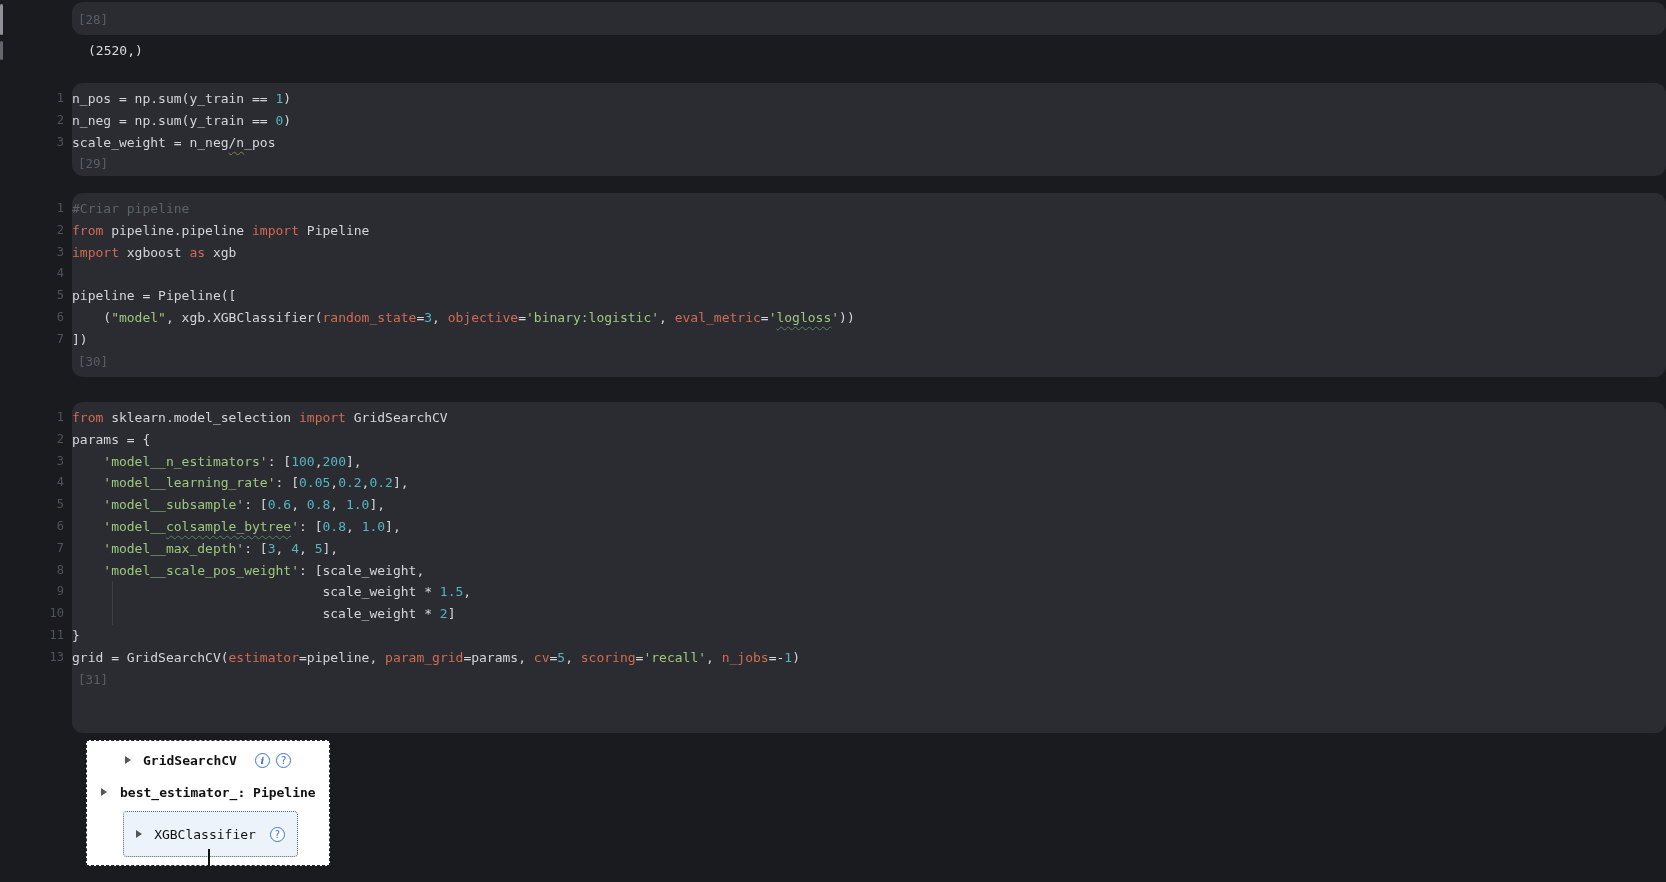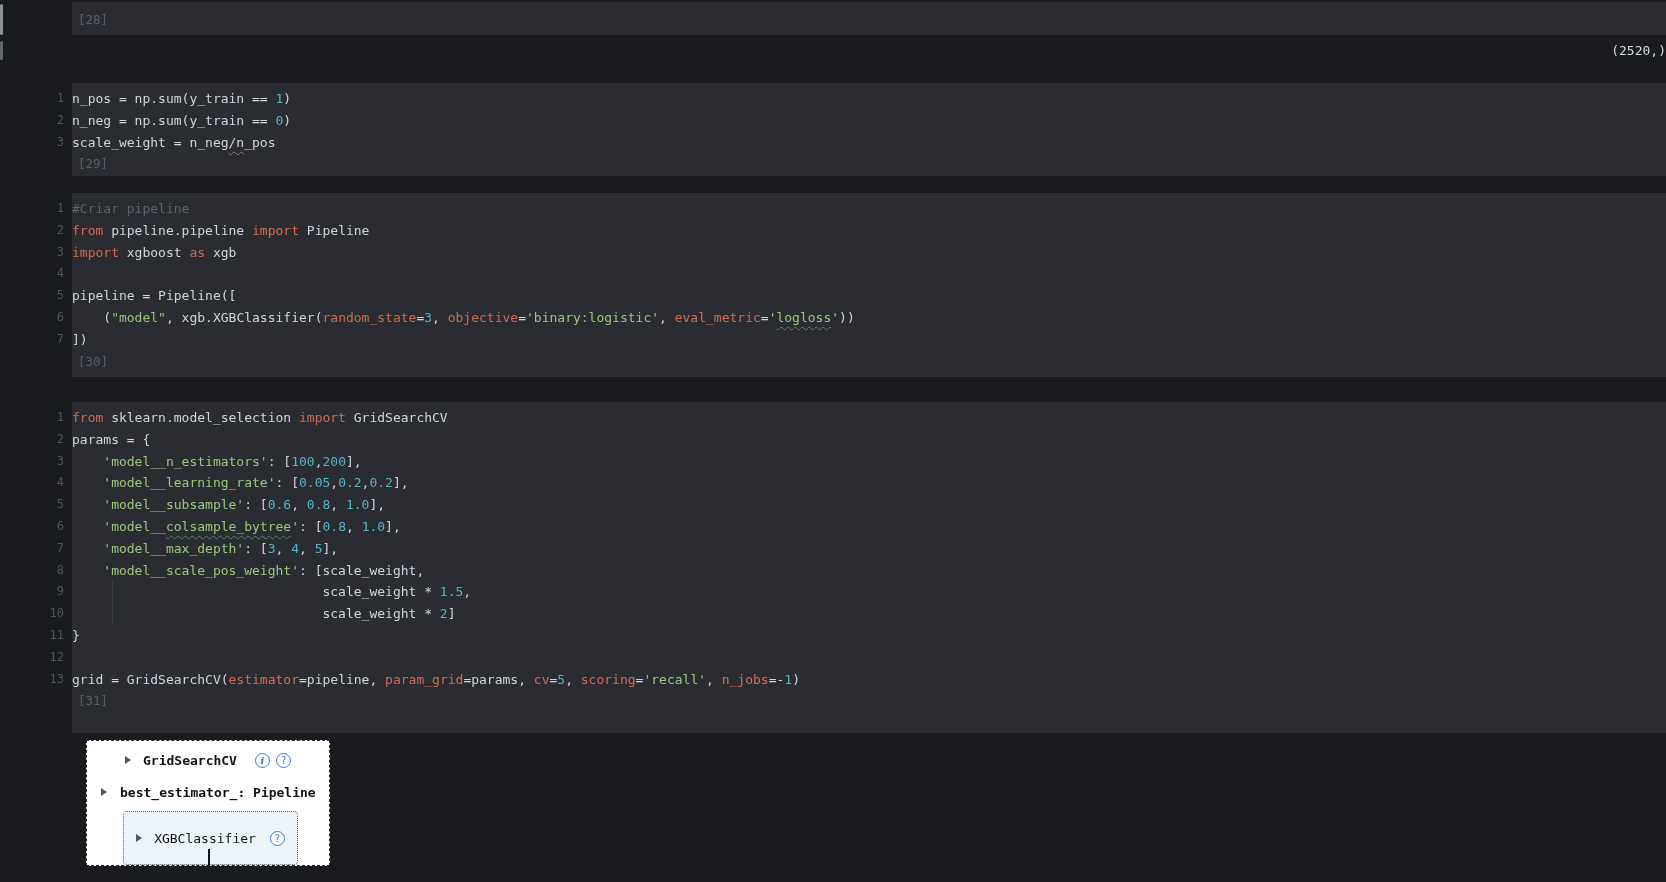--- a/index.html
+++ b/index.html
@@ -7,24 +7,24 @@
     width:1666px;height:882px;overflow:hidden;
     background:var(--page,#1a1b1e);
     font-family:"DejaVu Sans Mono","Liberation Mono",monospace;
   }
   .page{position:relative;width:1666px;height:882px;}
   
   .bar{position:absolute;left:0;width:3px;border-radius:2px;}
   .bar1{top:2px;height:31px;background:#8e9196;}
   .bar2{top:39px;height:19px;background:#63666b;}
   
-  .band{margin-left:72px;background:var(--cell,#2a2c31);}
+  .band{margin-left:72px;background:var(--cell,#2a2c31);border-radius:11px;}
   .stub{margin-top:2px;height:33px;box-sizing:border-box;padding-top:7px;}
   .outrow{margin-left:72px;height:48px;box-sizing:border-box;padding:7px 0 0 16px;}
-  .outtext{margin:0;font-size:13px;line-height:17px;color:#d8dbde;text-align:right;}
+  .outtext{margin:0;font-size:13px;line-height:17px;color:#d8dbde;}
   .codecell{position:relative;box-sizing:border-box;padding-top:5px;}
   #cell0{height:93px;}
   #cell1{height:184px;margin-top:17px;}
   #cell2{height:331px;margin-top:25px;}
   .cl{position:relative;height:21.8px;}
   .cl pre{margin:0;font-size:13px;line-height:21.8px;white-space:pre;}
   .ln{position:absolute;left:-46px;width:38px;text-align:right;font-size:12px;line-height:21.8px;color:var(--lineno,#4e545c);}
   .exec{font-size:12.5px;line-height:21.8px;color:var(--exec,#5a5f67);padding-left:6px;}
   .guide{position:absolute;width:1px;background:var(--guide,#3b3f46);}
   
@@ -38,21 +38,21 @@
   
   .outarea{position:relative;height:149px;}
   .skw{
     position:absolute;left:86px;top:7px;width:244px;height:126px;box-sizing:border-box;
     background:var(--widget_bg,#ffffff);border:1px dashed #222;color:var(--widget_text,#111111);
   }
   .skrow{position:absolute;display:flex;align-items:center;height:22px;}
   .r1{top:8px;left:0;right:0;justify-content:center;}
   .r2{top:40px;left:14px;}
   .skinner{
-    position:absolute;top:70px;left:36px;width:175px;height:54px;box-sizing:border-box;
+    position:absolute;top:70px;left:36px;width:175px;height:46px;box-sizing:border-box;
     background:var(--widget_inner_bg,#ecf3fb);border:1px dotted #566;border-radius:4px;
     display:flex;align-items:center;justify-content:center;
   }
   .tri{width:0;height:0;border-left:6px solid #555;border-top:4px solid transparent;border-bottom:4px solid transparent;flex:none;}
   .sklabel{font-size:13px;white-space:pre;}
   .skbold{font-weight:bold;}
   .skicon{
     width:15px;height:15px;box-sizing:border-box;border-radius:50%;flex:none;
     border:1px solid #4377c6;color:var(--icon_blue,#3d74c6);background:#fdfeff;
     font-size:10px;line-height:13px;display:flex;align-items:center;justify-content:center;
@@ -164,24 +164,20 @@
       </div>
       <div class="cl">
         <span class="ln">10</span>
         <pre><span class="tk-d">                                scale_weight * </span><span class="tk-n">2</span><span class="tk-d">]</span></pre>
       </div>
       <div class="cl">
         <span class="ln">11</span>
         <pre><span class="tk-d">}</span></pre>
       </div>
       <div class="cl">
-        <span class="ln">12</span>
-        <pre></pre>
-      </div>
-      <div class="cl">
         <span class="ln">13</span>
         <pre><span class="tk-d">grid = GridSearchCV(</span><span class="tk-k">estimator</span><span class="tk-d">=pipeline, </span><span class="tk-k">param_grid</span><span class="tk-d">=params, </span><span class="tk-k">cv</span><span class="tk-d">=</span><span class="tk-n">5</span><span class="tk-d">, </span><span class="tk-k">scoring</span><span class="tk-d">=</span><span class="tk-s">'recall'</span><span class="tk-d">, </span><span class="tk-k">n_jobs</span><span class="tk-d">=-</span><span class="tk-n">1</span><span class="tk-d">)</span></pre>
       </div>
       <div class="cl"><span class="exec">[31]</span></div>
       <div class="guide" style="left: 40px; top: 179px; height: 44px;"></div>
     </section>
 
   <section class="outarea">
     <div class="skw">
       <div class="skrow r1">

